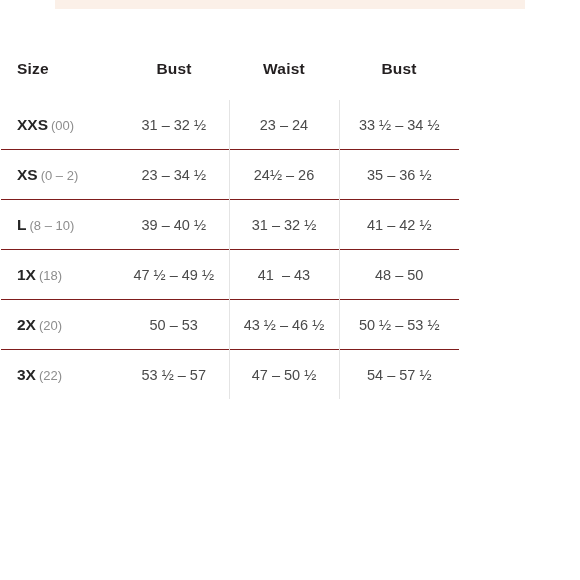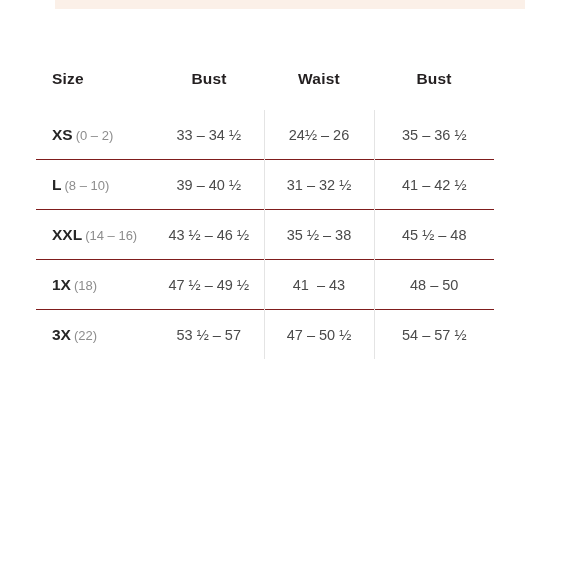--- a/index.html
+++ b/index.html
@@ -21,25 +21,24 @@
     position: absolute;
     top: 0;
     left: 55px;
     width: 470px;
     height: 9px;
     background: #fbf0e8;
   }
 
   .chart-wrap {
     position: absolute;
-    top: 70px;
+    top: 60px;
     left: 0;
     width: 460px;
     height: 500px;
-    padding-left: 35px;
   }
 
   table.size-table {
     border-collapse: collapse;
     width: 432px;
     margin: 0 auto;
     table-layout: fixed;
   }
 
   table.size-table col.c-size  { width: 118px; }
@@ -108,42 +107,48 @@
     <thead>
       <tr>
         <th class="th-size">Size</th>
         <th>Bust</th>
         <th>Waist</th>
         <th>Bust</th>
       </tr>
     </thead>
     <tbody id="table-body">
         <tr>
+          <td class="size-cell"><span class="size-abbr">XXS</span><span class="size-nums">(00)</span></td>
+          <td>31 – 32 ½</td>
+          <td class="vrule-left">23 – 24</td>
+          <td class="vrule-left">33 ½ – 34 ½</td>
+        </tr>
+        <tr>
           <td class="size-cell"><span class="size-abbr">XS</span><span class="size-nums">(0 – 2)</span></td>
-          <td>33 – 34 ½</td>
+          <td>23 – 34 ½</td>
           <td class="vrule-left">24½ – 26</td>
           <td class="vrule-left">35 – 36 ½</td>
         </tr>
         <tr>
           <td class="size-cell"><span class="size-abbr">L</span><span class="size-nums">(8 – 10)</span></td>
           <td>39 – 40 ½</td>
           <td class="vrule-left">31 – 32 ½</td>
           <td class="vrule-left">41 – 42 ½</td>
         </tr>
         <tr>
-          <td class="size-cell"><span class="size-abbr">XXL</span><span class="size-nums">(14 – 16)</span></td>
-          <td>43 ½ – 46 ½</td>
-          <td class="vrule-left">35 ½ – 38</td>
-          <td class="vrule-left">45 ½ – 48</td>
-        </tr>
-        <tr>
           <td class="size-cell"><span class="size-abbr">1X</span><span class="size-nums">(18)</span></td>
           <td>47 ½ – 49 ½</td>
           <td class="vrule-left">41  – 43</td>
           <td class="vrule-left">48 – 50</td>
+        </tr>
+        <tr>
+          <td class="size-cell"><span class="size-abbr">2X</span><span class="size-nums">(20)</span></td>
+          <td>50 – 53</td>
+          <td class="vrule-left">43 ½ – 46 ½</td>
+          <td class="vrule-left">50 ½ – 53 ½</td>
         </tr>
         <tr>
           <td class="size-cell"><span class="size-abbr">3X</span><span class="size-nums">(22)</span></td>
           <td>53 ½ – 57</td>
           <td class="vrule-left">47 – 50 ½</td>
           <td class="vrule-left">54 – 57 ½</td>
         </tr>
       </tbody>
   </table>
 </div>

